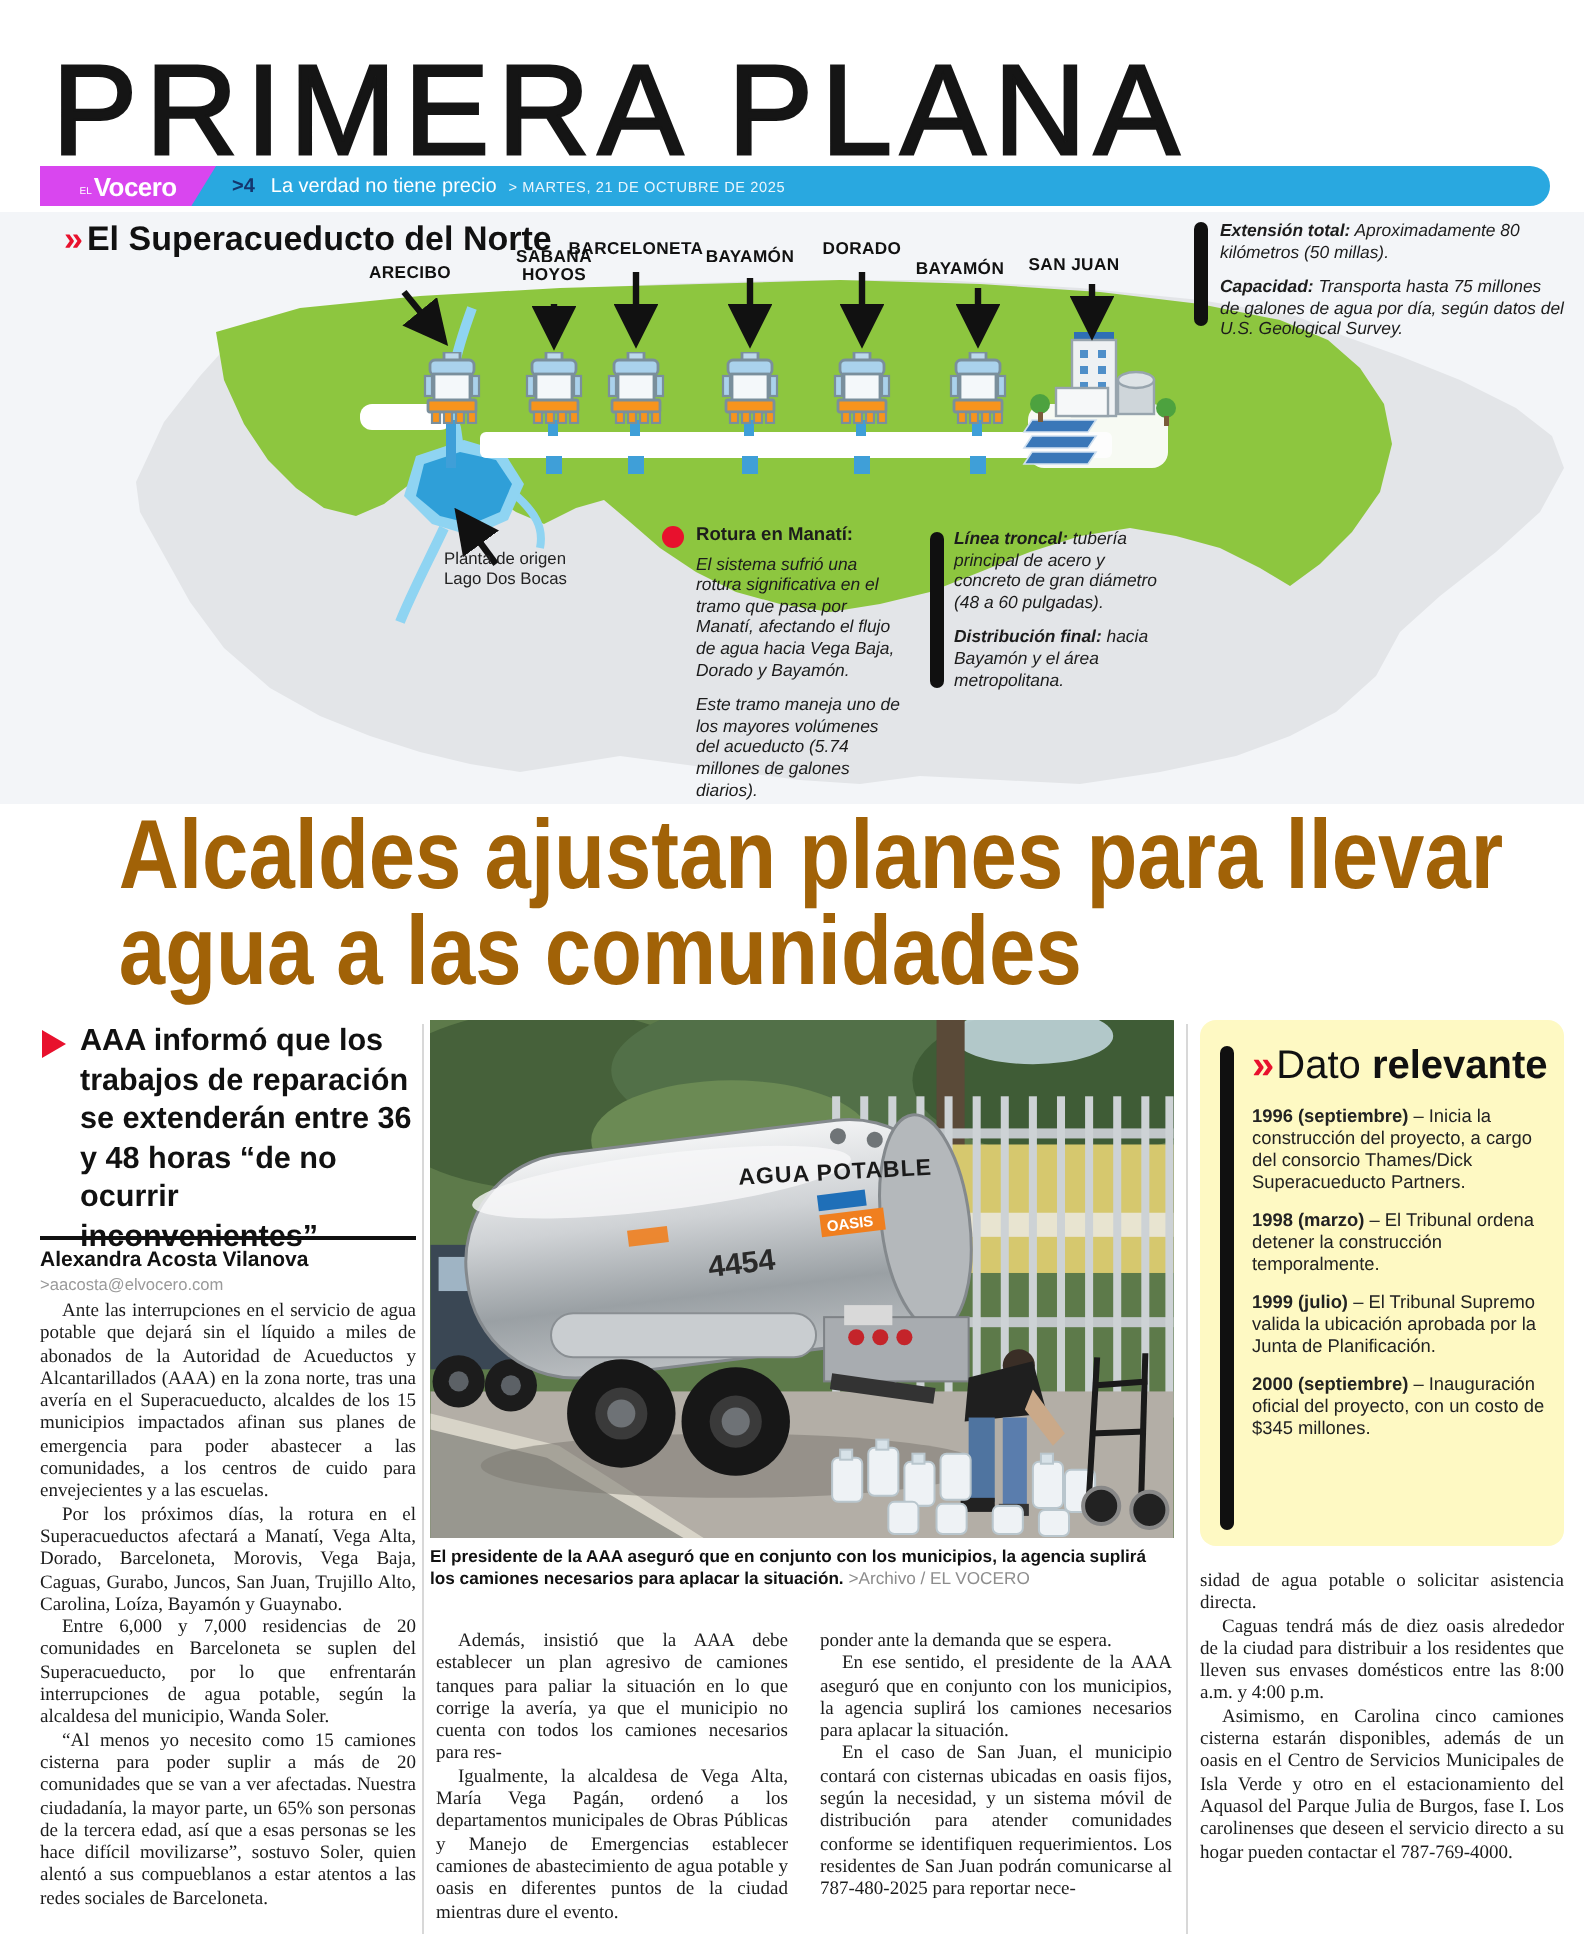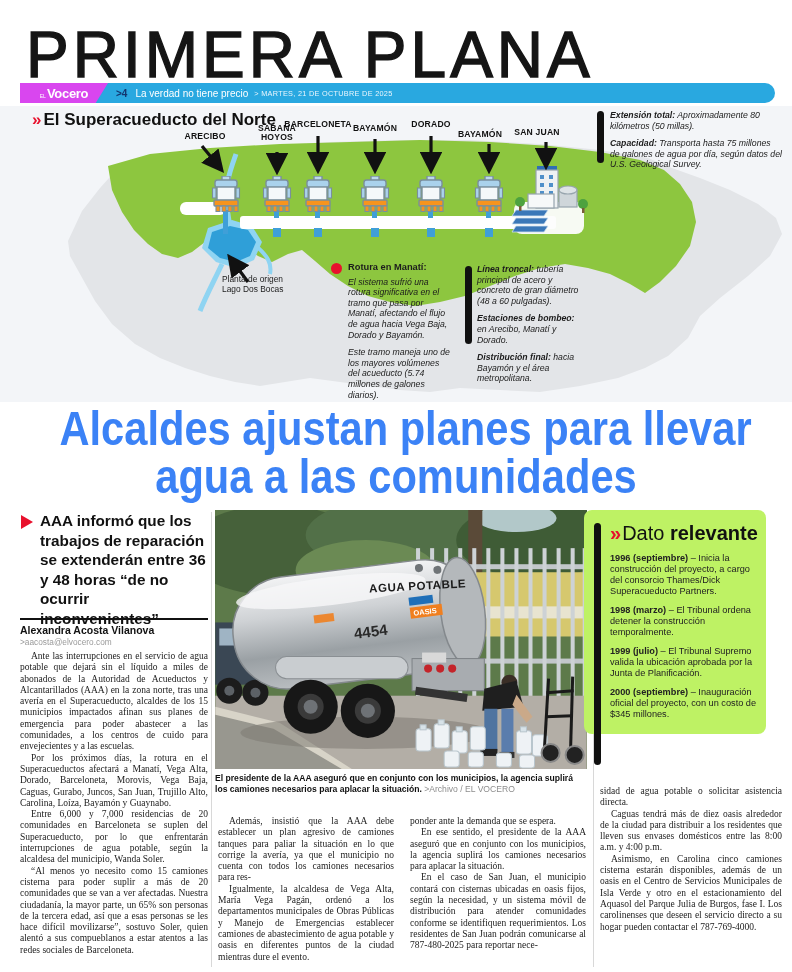--- a/index.html
+++ b/index.html
@@ -36,21 +36,21 @@
   .rotura{left:348px;top:156px;width:102px;}
   .rotura .rt{font-weight:bold;font-size:9.3px;margin-bottom:4px;}
   .reddot{position:absolute;left:331px;top:157px;width:11px;height:11px;border-radius:50%;background:#e8112d;}
   .troncal{left:477px;top:158px;width:106px;}
   .facts{left:610px;top:4px;width:172px;}
   .vbar{position:absolute;width:7px;background:#101010;border-radius:4px;}
   .vbar.b1{left:597px;top:5px;height:52px;}
   .vbar.b2{left:465px;top:160px;height:78px;}
 
   
-  .headline{position:absolute;left:0;top:404px;width:792px;text-align:center;color:#3b82f6;}
+  .headline{position:absolute;left:0;top:404px;width:792px;text-align:left;color:#a16207;}
   .headline div{font-weight:bold;font-size:49px;line-height:48px;transform:scaleX(.85);transform-origin:center;white-space:nowrap;}
 
   
   .deck{position:absolute;left:40px;top:511px;width:168px;font-weight:bold;font-size:15.3px;line-height:19.5px;color:#111;}
   .deck-arrow{position:absolute;left:21px;top:515px;width:0;height:0;
               border-left:12px solid #e8112d;border-top:7px solid transparent;border-bottom:7px solid transparent;}
   .byrule{position:absolute;left:20px;top:618px;width:188px;height:2px;background:#111;}
   .byline-author{position:absolute;left:20px;top:624px;font-weight:bold;font-size:10.5px;color:#111;}
   .byline-email{position:absolute;left:20px;top:637px;font-size:8.3px;color:#9a9a9a;}
 
@@ -66,21 +66,21 @@
   .colrule{position:absolute;width:1px;background:#d8d8d8;top:512px;height:455px;}
   .cr1{left:211px;} .cr2{left:593px;}
 
   
   .photo{position:absolute;left:215px;top:510px;width:372px;height:259px;overflow:hidden;background:#5d7a4a;}
   .caption{position:absolute;left:215px;top:773px;width:372px;font-size:8.6px;line-height:10.6px;color:#111;}
   .caption b{font-weight:bold;}
   .caption .credit{color:#8d8d8d;font-weight:normal;}
 
   
-  .dato{position:absolute;left:584px;top:510px;width:182px;height:224px;background:#bef264;border-radius:8px;}
+  .dato{position:absolute;left:600px;top:510px;width:182px;height:263px;background:#fef9c3;border-radius:8px;}
   .dato .dbar{position:absolute;left:10px;top:13px;width:7px;height:242px;background:#101010;border-radius:4px;}
   .dato .dcontent{position:absolute;left:26px;top:12px;width:148px;}
   .dato .dtitle{font-size:20px;color:#111;margin-bottom:8px;}
   .dato .dtitle .chev{color:#e8112d;font-weight:bold;margin-right:1px;}
   .dato .dtitle .tb{font-weight:bold;}
   .dato .entry{font-size:9.2px;line-height:11px;color:#222;margin-bottom:8px;}
   .dato .entry b{font-weight:bold;}
 </style>
 </head>
 <body>
@@ -215,21 +215,20 @@
     <div class="reddot"></div>
     <div class="small-block rotura">
       <div class="rt">Rotura en Manatí:</div>
       <p>El sistema sufrió una rotura significativa en el tramo que pasa por Manatí, afectando el flujo de agua hacia Vega Baja, Dorado y Bayamón.</p>
       <p>Este tramo maneja uno de los mayores volúmenes del acueducto (5.74 millones de galones diarios).</p>
     </div>
 
     <div class="vbar b2"></div>
     <div class="small-block troncal">
       <p><b>Línea troncal:</b> <span>tubería principal de acero y concreto de gran diámetro (48 a 60 pulgadas).</span></p>
-      <p><b>Estaciones de bombeo:</b> <span>en Arecibo, Manatí y Dorado.</span></p>
       <p><b>Distribución final:</b> <span>hacia Bayamón y el área metropolitana.</span></p>
     </div>
 
     <div class="vbar b1"></div>
     <div class="small-block facts">
       <p><b>Extensión total:</b> <span>Aproximadamente 80 kilómetros (50 millas).</span></p>
       <p><b>Capacidad:</b> <span>Transporta hasta 75 millones de galones de agua por día, según datos del U.S. Geological Survey.</span></p>
     </div>
   </div>
 

